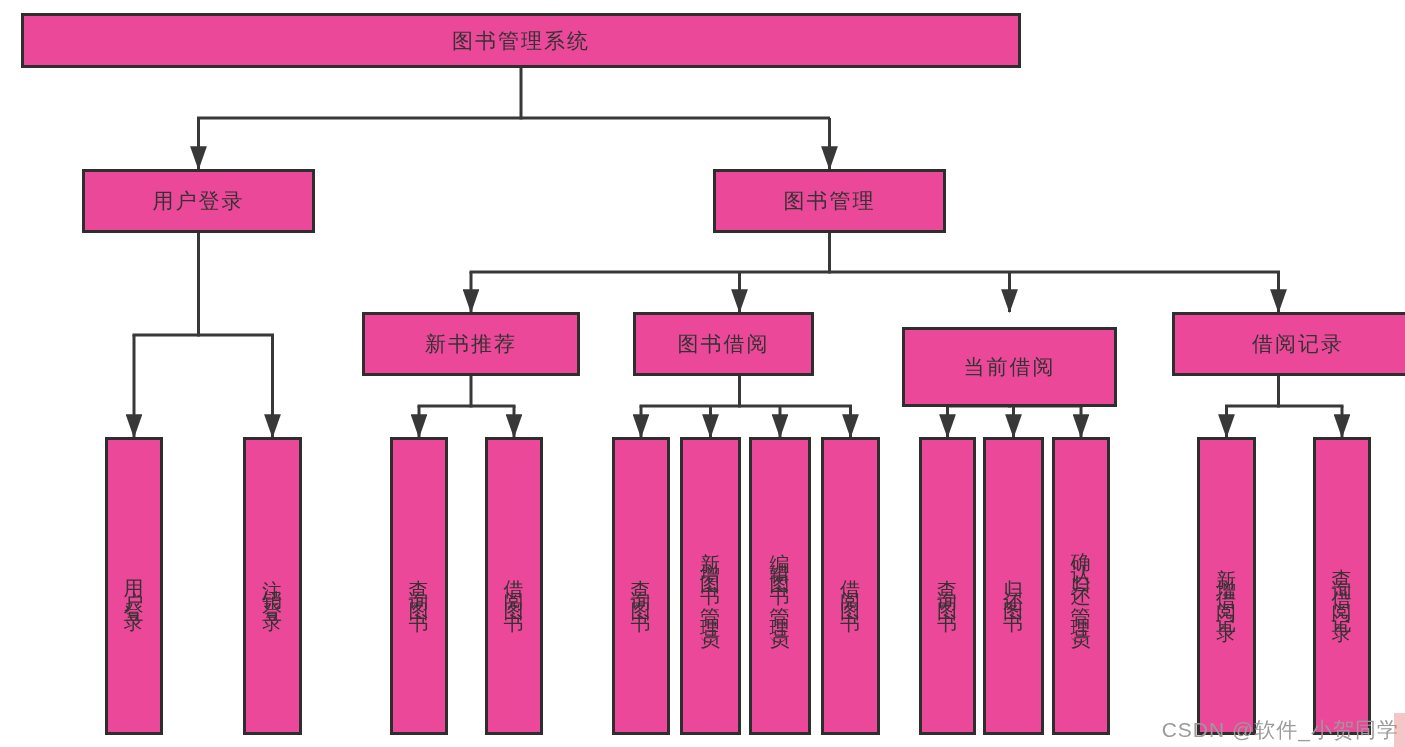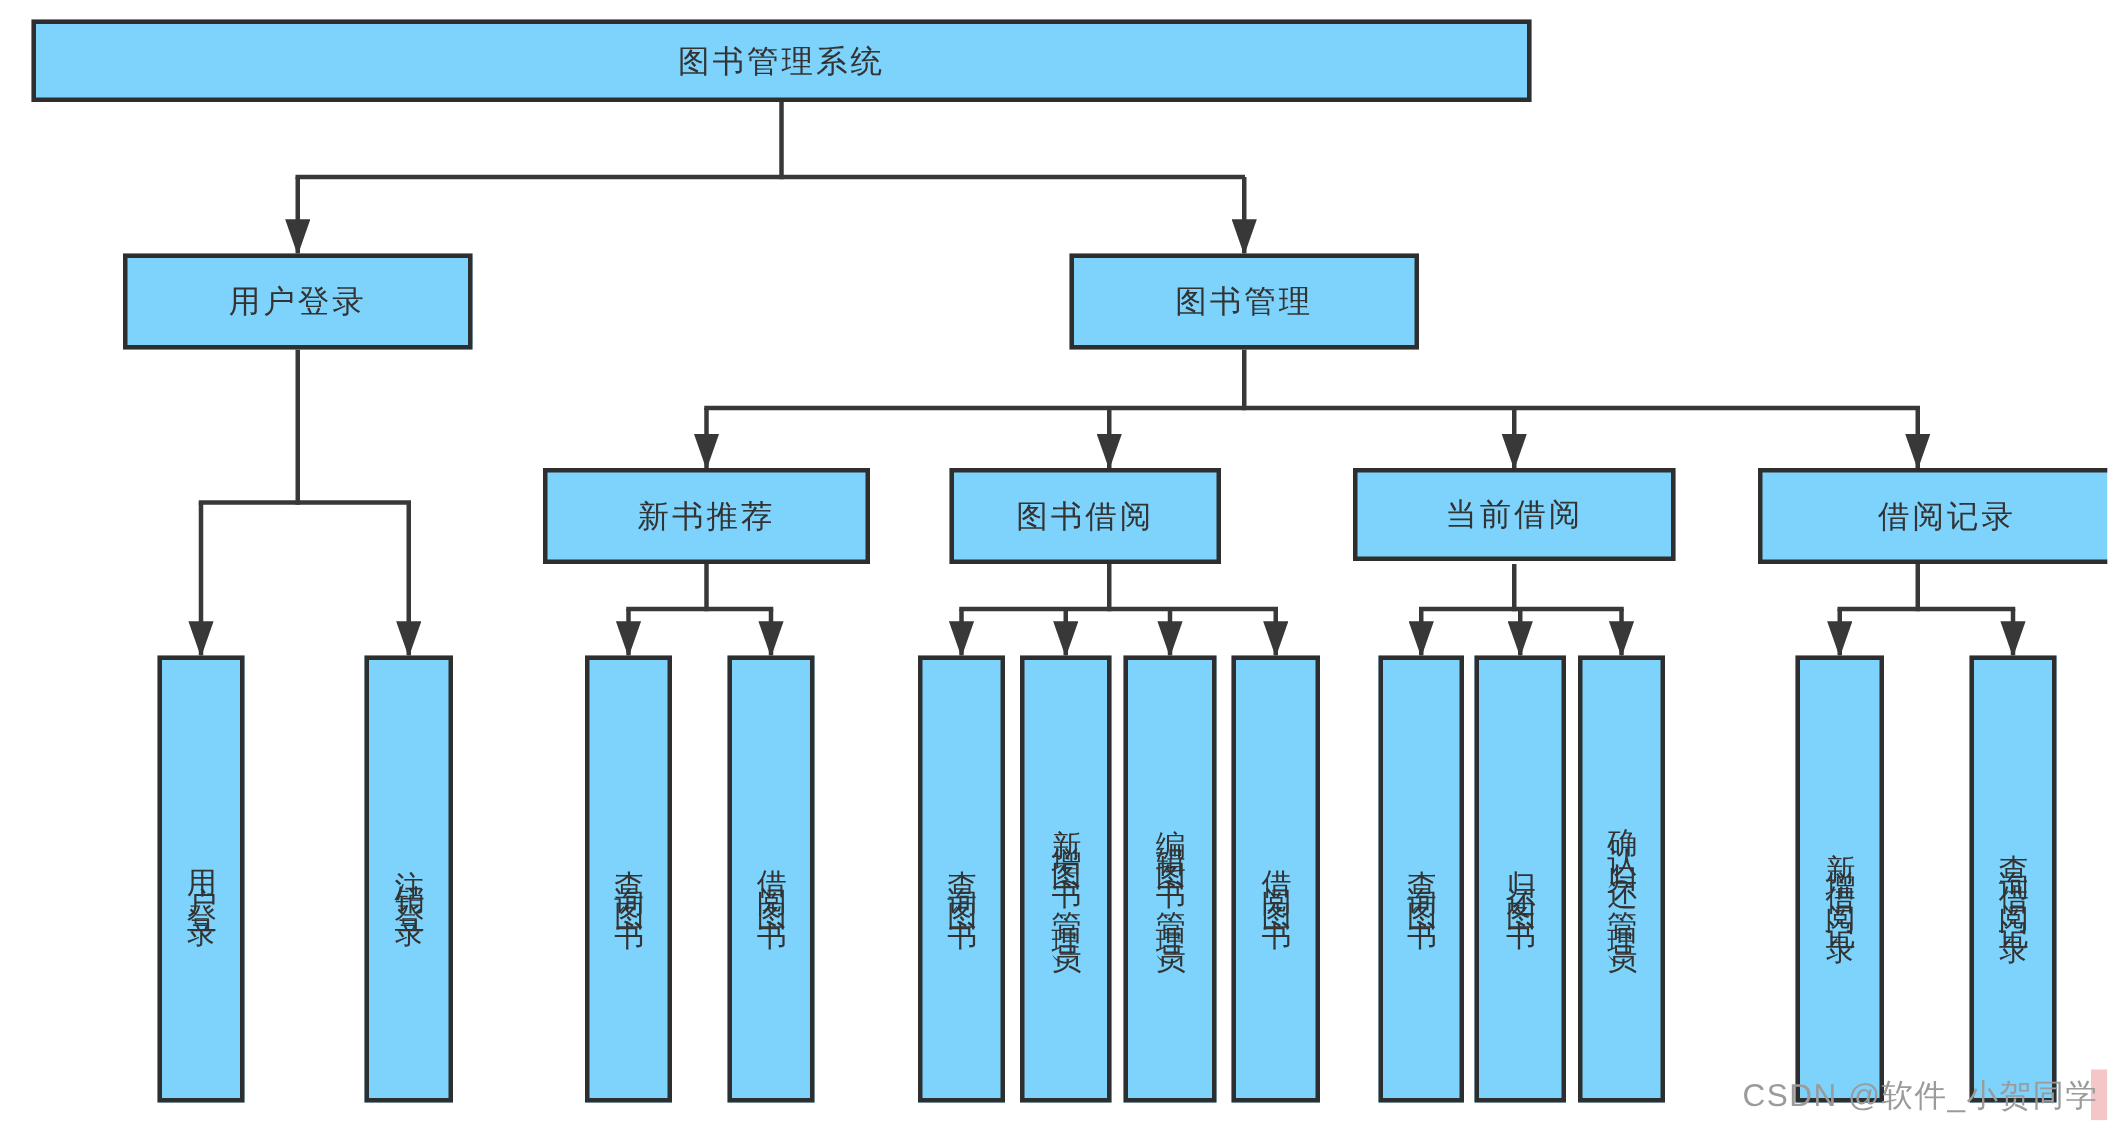--- a/index.html
+++ b/index.html
@@ -12,21 +12,21 @@
     overflow: hidden;
   }
   svg.connectors {
     position: absolute;
     left: 0; top: 0;
     width: 1405px; height: 747px;
   }
   .node {
     position: absolute;
     box-sizing: border-box;
-    background: #7dd3fc;
+    background: #ec4899;
     border: 3px solid #2e2e2e;
     display: flex;
     align-items: center;
     justify-content: center;
     color: #333333;
     font-family: Liberation Serif, serif;
   }
   .node.h span {
     font-size: 21px;
     letter-spacing: 2px;
@@ -125,21 +125,21 @@
   <div class="node h" style="left:362px;top:312px;width:218px;height:64px">
     <span>新书推荐</span>
   </div>
 
   <div class="node h" style="left:713px;top:169px;width:233px;height:64px">
     <span>图书管理</span>
   </div>
   <div class="node h" style="left:633px;top:312px;width:181px;height:64px">
     <span>图书借阅</span>
   </div>
-  <div class="node h" style="left:902px;top:312px;width:215px;height:62px">
+  <div class="node h" style="left:902px;top:327px;width:215px;height:80px">
     <span>当前借阅</span>
   </div>
   <div class="node h" style="left:1172px;top:312px;width:252px;height:64px">
     <span>借阅记录</span>
   </div>
 
   <div class="node v" style="left:105px;top:437px;width:58px;height:298px">
     <span>用户登录</span>
   </div>
   <div class="node v" style="left:243px;top:437px;width:59px;height:298px">

